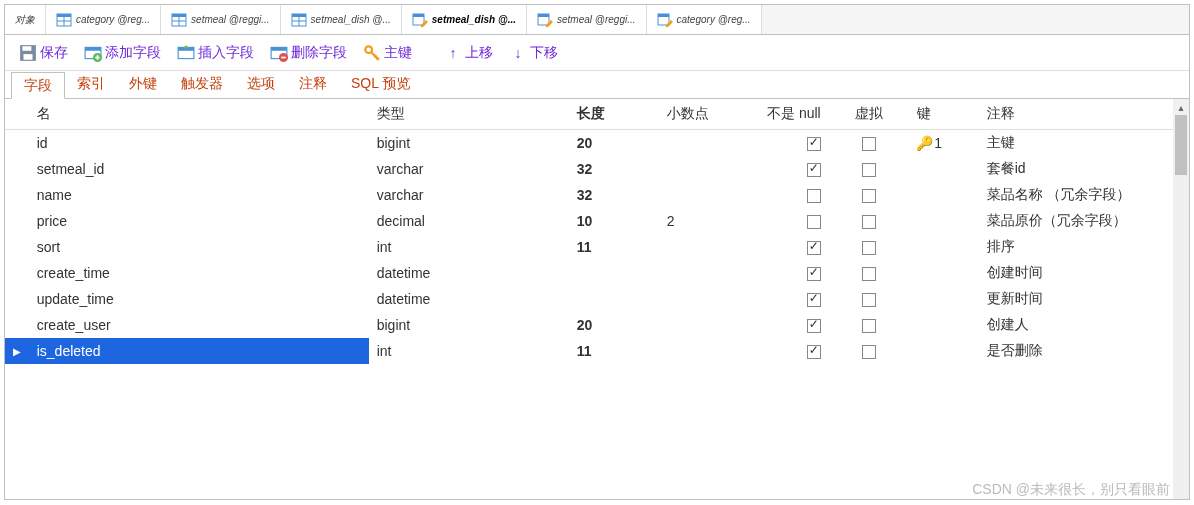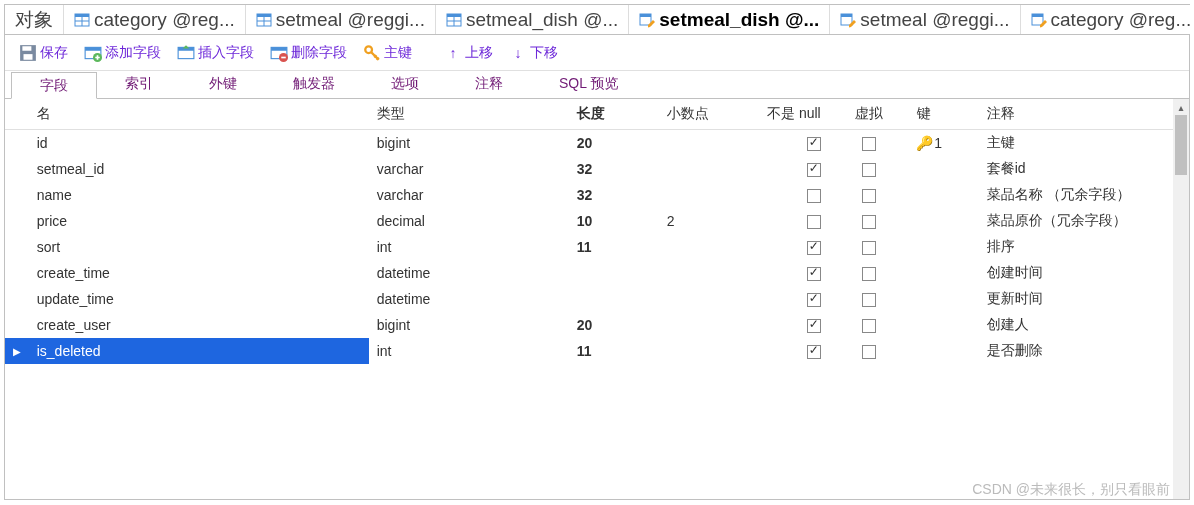--- a/index.html
+++ b/index.html
@@ -1,28 +1,28 @@
 <!DOCTYPE html>
 <html><head>
 <meta charset="utf-8">
 <style>
 * { box-sizing: border-box; margin: 0; padding: 0; }
 body { font-family: "Microsoft YaHei", Arial, sans-serif; font-size: 13px; color: #333; background: #fff; width: 1194px; height: 505px; overflow: hidden; position: relative; }
 .outer { border: 1px solid #c0c0c0; margin: 4px; height: 496px; display: flex; flex-direction: column; }
 .tabs-top { display: flex; border-bottom: 1px solid #c0c0c0; height: 30px; background: #f5f5f5; }
-.tab-top { display: flex; align-items: center; padding: 0 10px; border-right: 1px solid #ddd; cursor: pointer; white-space: nowrap; font-size: 19px; color: #444; background: #fff; }
+.tab-top { display: flex; align-items: center; padding: 0 10px; border-right: 1px solid #ddd; cursor: pointer; white-space: nowrap; font-size: 10px; color: #444; background: #fff; font-style: italic; }
 .tab-top.active { font-weight: bold; color: #000; }
 .tab-icon { width: 16px; height: 16px; margin-right: 4px; display: inline-flex; align-items: center; justify-content: center; }
 .svg-table { width:16px; height:16px; }
 .svg-edit { width:16px; height:16px; }
 .toolbar { display: flex; align-items: center; height: 36px; padding: 0 8px; gap: 4px; border-bottom: 1px solid #e0e0e0; }
 .tbtn { display: flex; align-items: center; padding: 3px 6px; cursor: pointer; color: #6d28d9; font-size: 14px; }
 .ticon { width: 18px; height: 18px; margin-right: 3px; display:inline-flex; align-items:center; justify-content:center; }
 .sub-tabs { display: flex; height: 28px; border-bottom: 1px solid #c0c0c0; padding-left: 6px; }
-.sub-tab { padding: 4px 28px; cursor: pointer; font-size: 14px; color: #701a75; }
+.sub-tab { padding: 4px 12px; cursor: pointer; font-size: 14px; color: #c2410c; }
 .sub-tab.active { border: 1px solid #c0c0c0; border-bottom: 1px solid #fff; background: #fff; position: relative; top: 1px; }
 .grid-wrap { flex: 1; overflow: auto; position: relative; }
 table { border-collapse: collapse; width: 100%; }
 th { text-align: left; font-weight: normal; padding: 6px 8px; border-bottom: 1px solid #e0e0e0; background: #fff; font-size: 14px; color: #333; }
 td { padding: 4px 8px; font-size: 14px; color: #333; height: 26px; }
 tr.selected td { background: #1e66e0; color: #fff; }
 tr.selected td.notsel { background:#fff; color:#333; }
 .row-marker { width: 14px; text-align:center; font-size:10px; color:#fff; }
 .cb { width: 14px; height: 14px; border: 1px solid #888; display: inline-block; vertical-align: middle; position: relative; background:#fff; }
 .cb.checked::after { content: "✓"; position: absolute; top: -3px; left: 1px; font-size: 12px; color: #333; }

